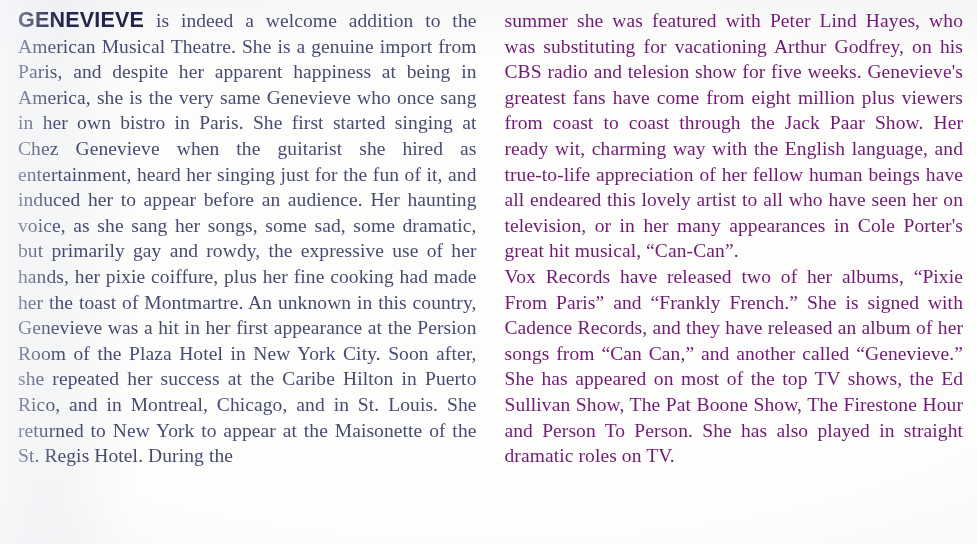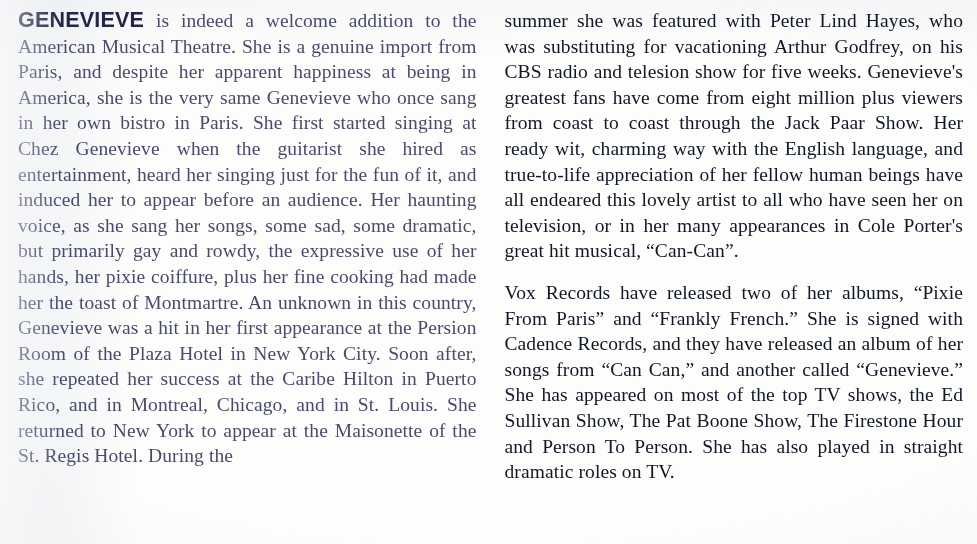--- a/index.html
+++ b/index.html
@@ -43,35 +43,35 @@
     margin: 0 0 0 0;
     font-size: 19.5px;
     line-height: 25.6px;
     text-align: justify;
     text-justify: inter-word;
     color: #3a3f63;
     letter-spacing: 0.1px;
     hyphens: manual;
   }
   .col p + p {
-    margin-top: 16px;
+    margin-top: 0px;
   }
   .dropcapname {
     font-family: "Liberation Sans", sans-serif;
     font-weight: bold;
     font-size: 21.5px;
     letter-spacing: 0.2px;
     color: #23264a;
   }
   
   .col.left p {
     color: #474b72;
   }
   .col.right p {
-    color: #0f172a;
+    color: #701a75;
   }
   .fade-overlay {
     position: absolute;
     top: 0;
     left: 0;
     width: 60px;
     height: 100%;
     background: linear-gradient(90deg, rgba(255,255,255,0.55) 0%, rgba(255,255,255,0) 100%);
     pointer-events: none;
   }

